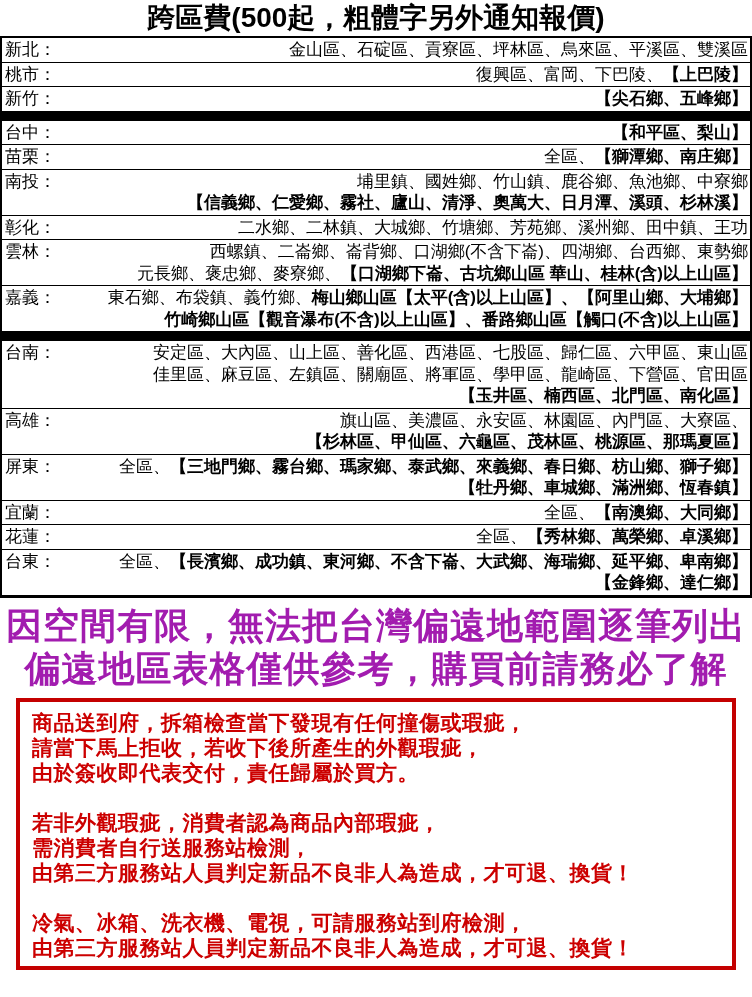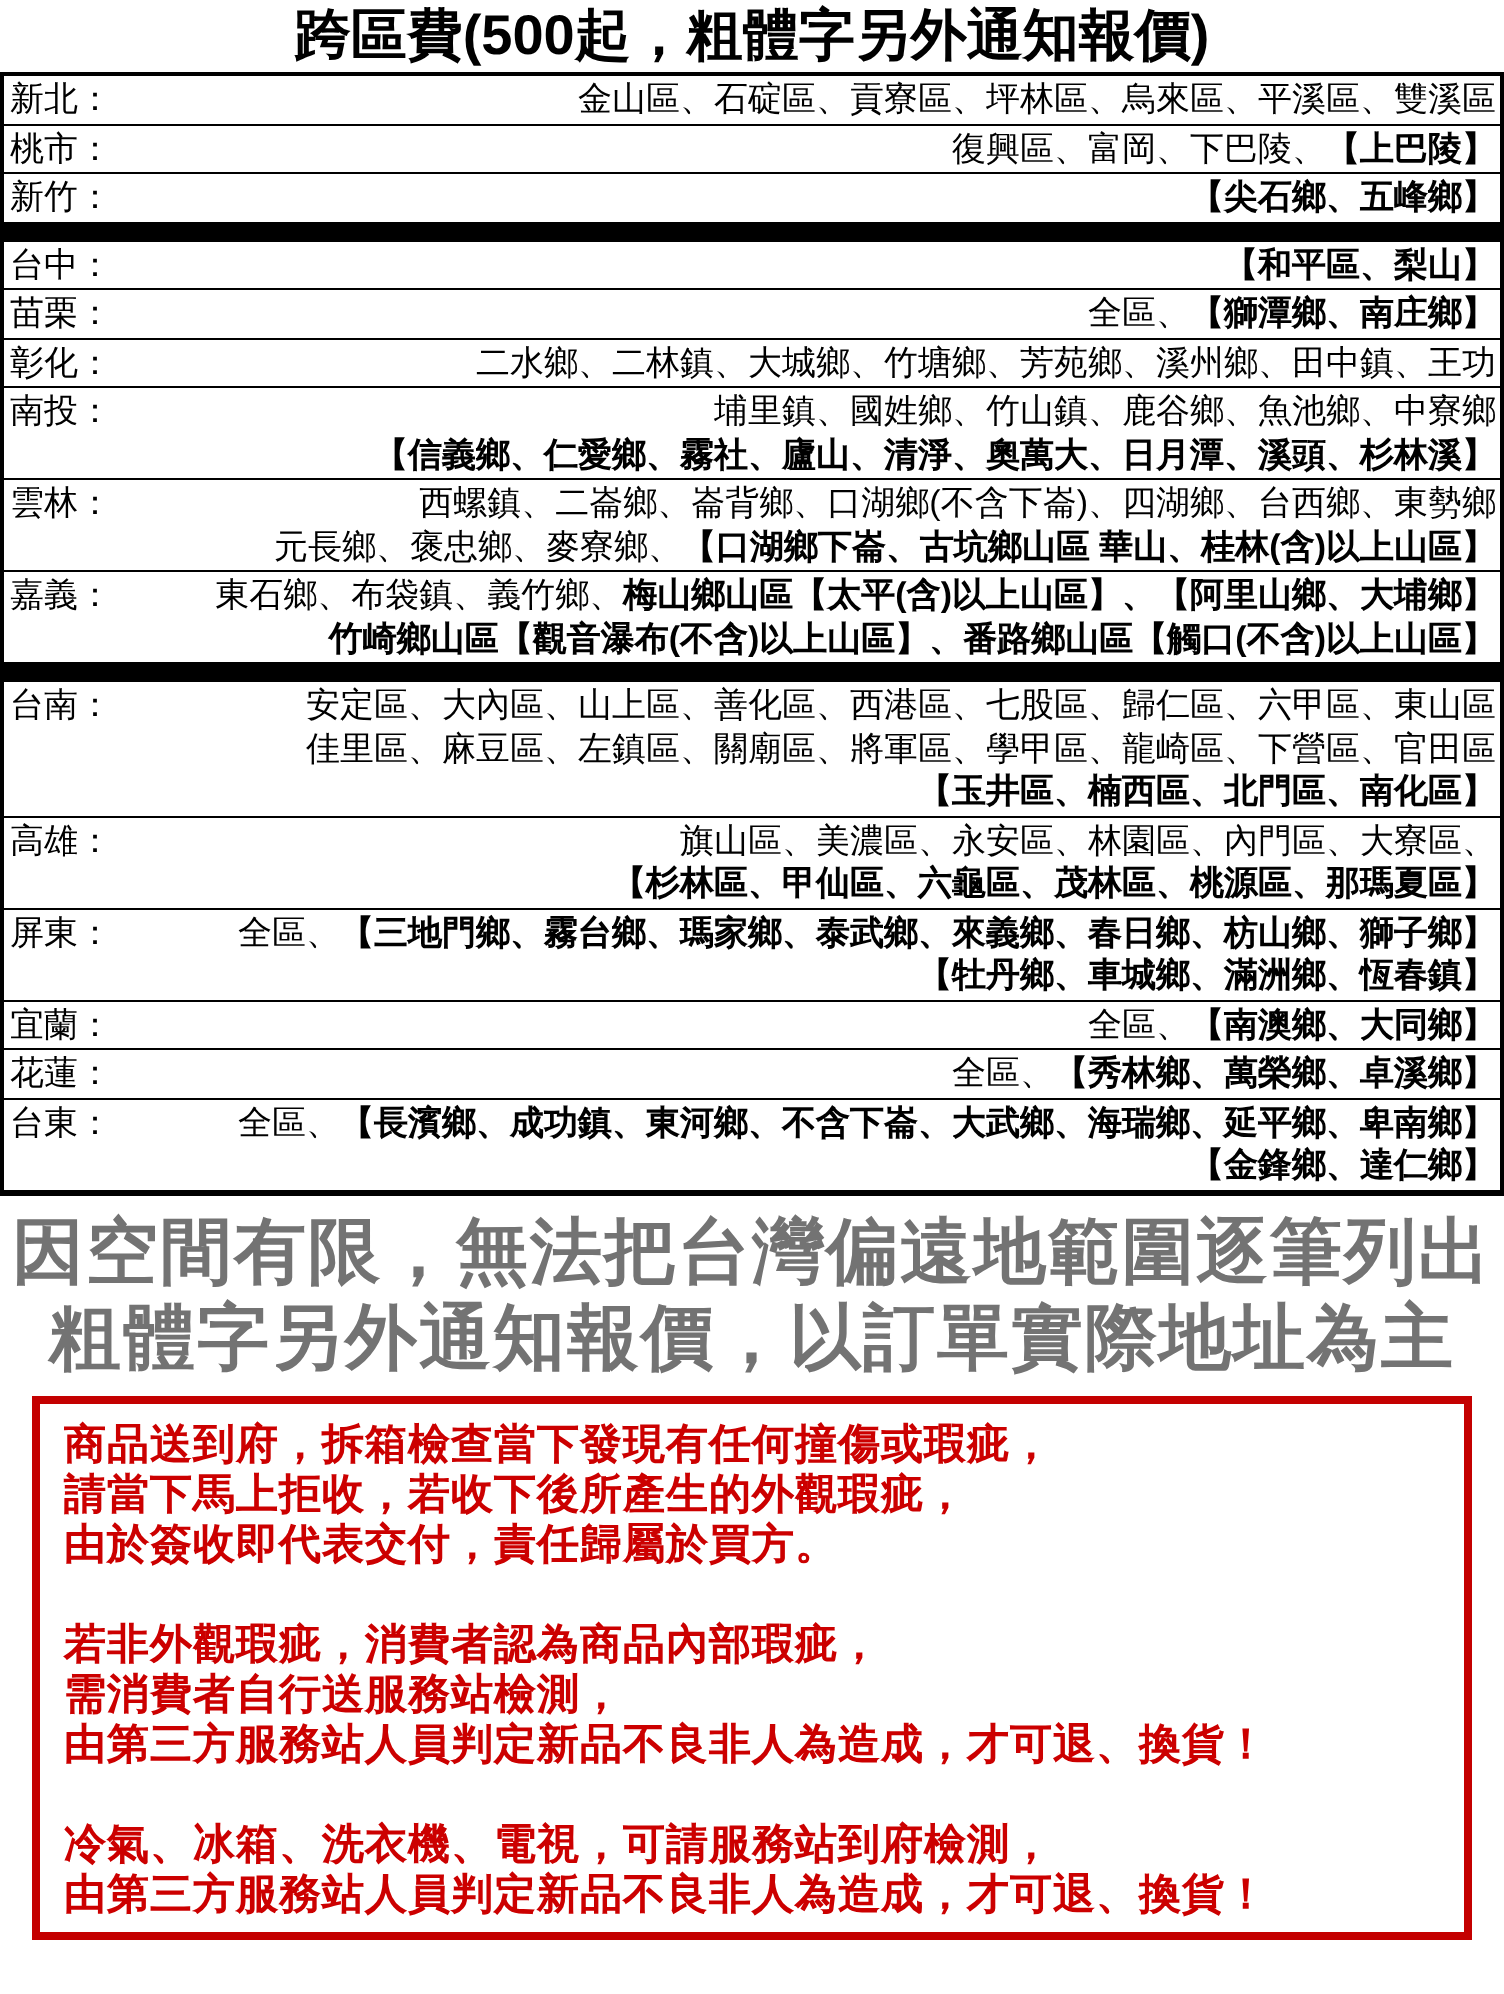--- a/index.html
+++ b/index.html
@@ -107,30 +107,30 @@
           <div class="line"><span class="seg bold">【和平區、梨山】</span></div>
         </div>
       </div>
       <div class="row">
         <span class="label">苗栗：</span>
         <div class="content">
           <div class="line"><span class="seg">全區、</span><span class="seg bold">【獅潭鄉、南庄鄉】</span></div>
         </div>
       </div>
       <div class="row">
-        <span class="label">彰化：</span>
-        <div class="content">
-          <div class="line"><span class="seg">二水鄉、二林鎮、大城鄉、竹塘鄉、芳苑鄉、溪州鄉、田中鎮、王功</span></div>
-        </div>
-      </div>
-      <div class="row">
         <span class="label">南投：</span>
         <div class="content">
           <div class="line"><span class="seg">埔里鎮、國姓鄉、竹山鎮、鹿谷鄉、魚池鄉、中寮鄉</span></div>
           <div class="line cont"><span class="seg bold">【信義鄉、仁愛鄉、霧社、廬山、清淨、奧萬大、日月潭、溪頭、杉林溪】</span></div>
+        </div>
+      </div>
+      <div class="row">
+        <span class="label">彰化：</span>
+        <div class="content">
+          <div class="line"><span class="seg">二水鄉、二林鎮、大城鄉、竹塘鄉、芳苑鄉、溪州鄉、田中鎮、王功</span></div>
         </div>
       </div>
       <div class="row">
         <span class="label">雲林：</span>
         <div class="content">
           <div class="line"><span class="seg">西螺鎮、二崙鄉、崙背鄉、口湖鄉(不含下崙)、四湖鄉、台西鄉、東勢鄉</span></div>
           <div class="line cont"><span class="seg">元長鄉、褒忠鄉、麥寮鄉、</span><span class="seg bold">【口湖鄉下崙、古坑鄉山區 華山、桂林(含)以上山區】</span></div>
         </div>
       </div>
       <div class="row">
@@ -176,23 +176,23 @@
         </div>
       </div>
       <div class="row">
         <span class="label">台東：</span>
         <div class="content">
           <div class="line"><span class="seg">全區、</span><span class="seg bold">【長濱鄉、成功鎮、東河鄉、不含下崙、大武鄉、海瑞鄉、延平鄉、卑南鄉】</span></div>
           <div class="line cont"><span class="seg bold">【金鋒鄉、達仁鄉】</span></div>
         </div>
       </div>
     </div>
-  <div class="notice" id="notice" style="color: #737373;">
+  <div class="notice" id="notice" style="color: #a21caf;">
       <div class="nline">因空間有限，無法把台灣偏遠地範圍逐筆列出</div>
-      <div class="nline">粗體字另外通知報價，以訂單實際地址為主</div>
+      <div class="nline">偏遠地區表格僅供參考，購買前請務必了解</div>
     </div>
   <div class="warnbox" id="warnbox" style="border-color: rgb(196, 0, 0); color: rgb(204, 0, 0);">
       <div class="para">
         <div class="wline">商品送到府，拆箱檢查當下發現有任何撞傷或瑕疵，</div>
         <div class="wline">請當下馬上拒收，若收下後所產生的外觀瑕疵，</div>
         <div class="wline">由於簽收即代表交付，責任歸屬於買方。</div>
       </div>
       <div class="para">
         <div class="wline">若非外觀瑕疵，消費者認為商品內部瑕疵，</div>
         <div class="wline">需消費者自行送服務站檢測，</div>

